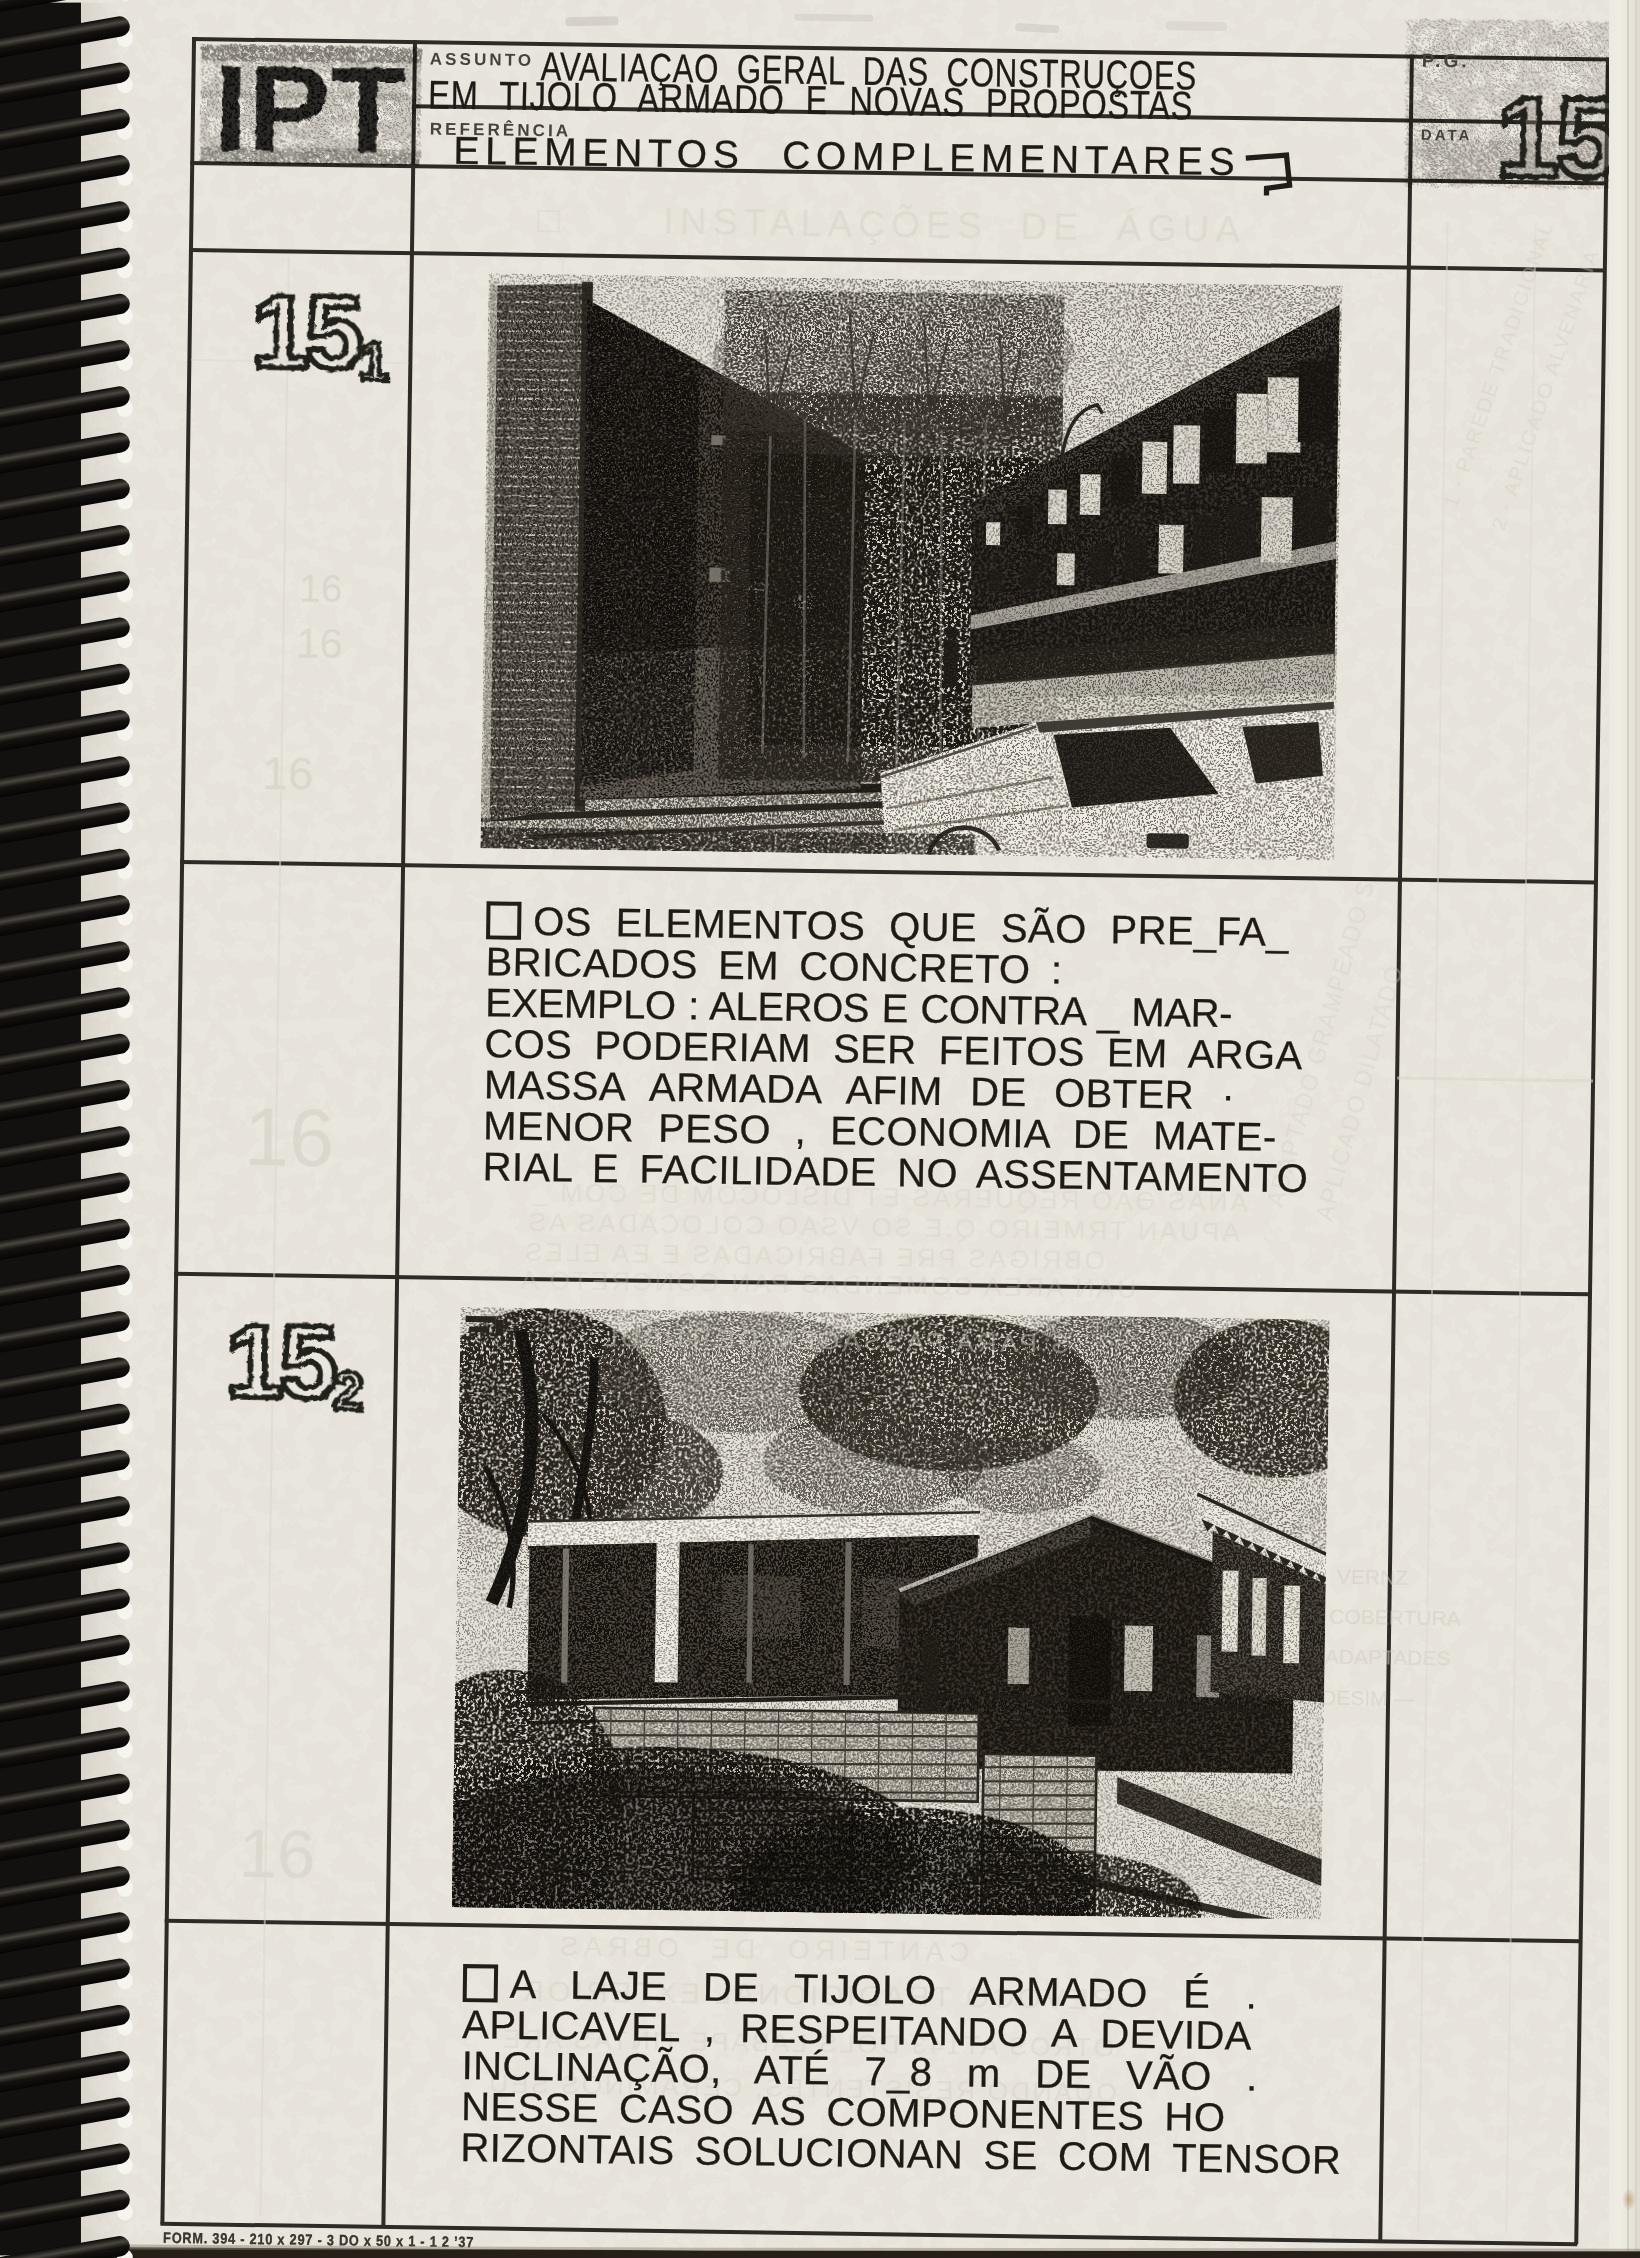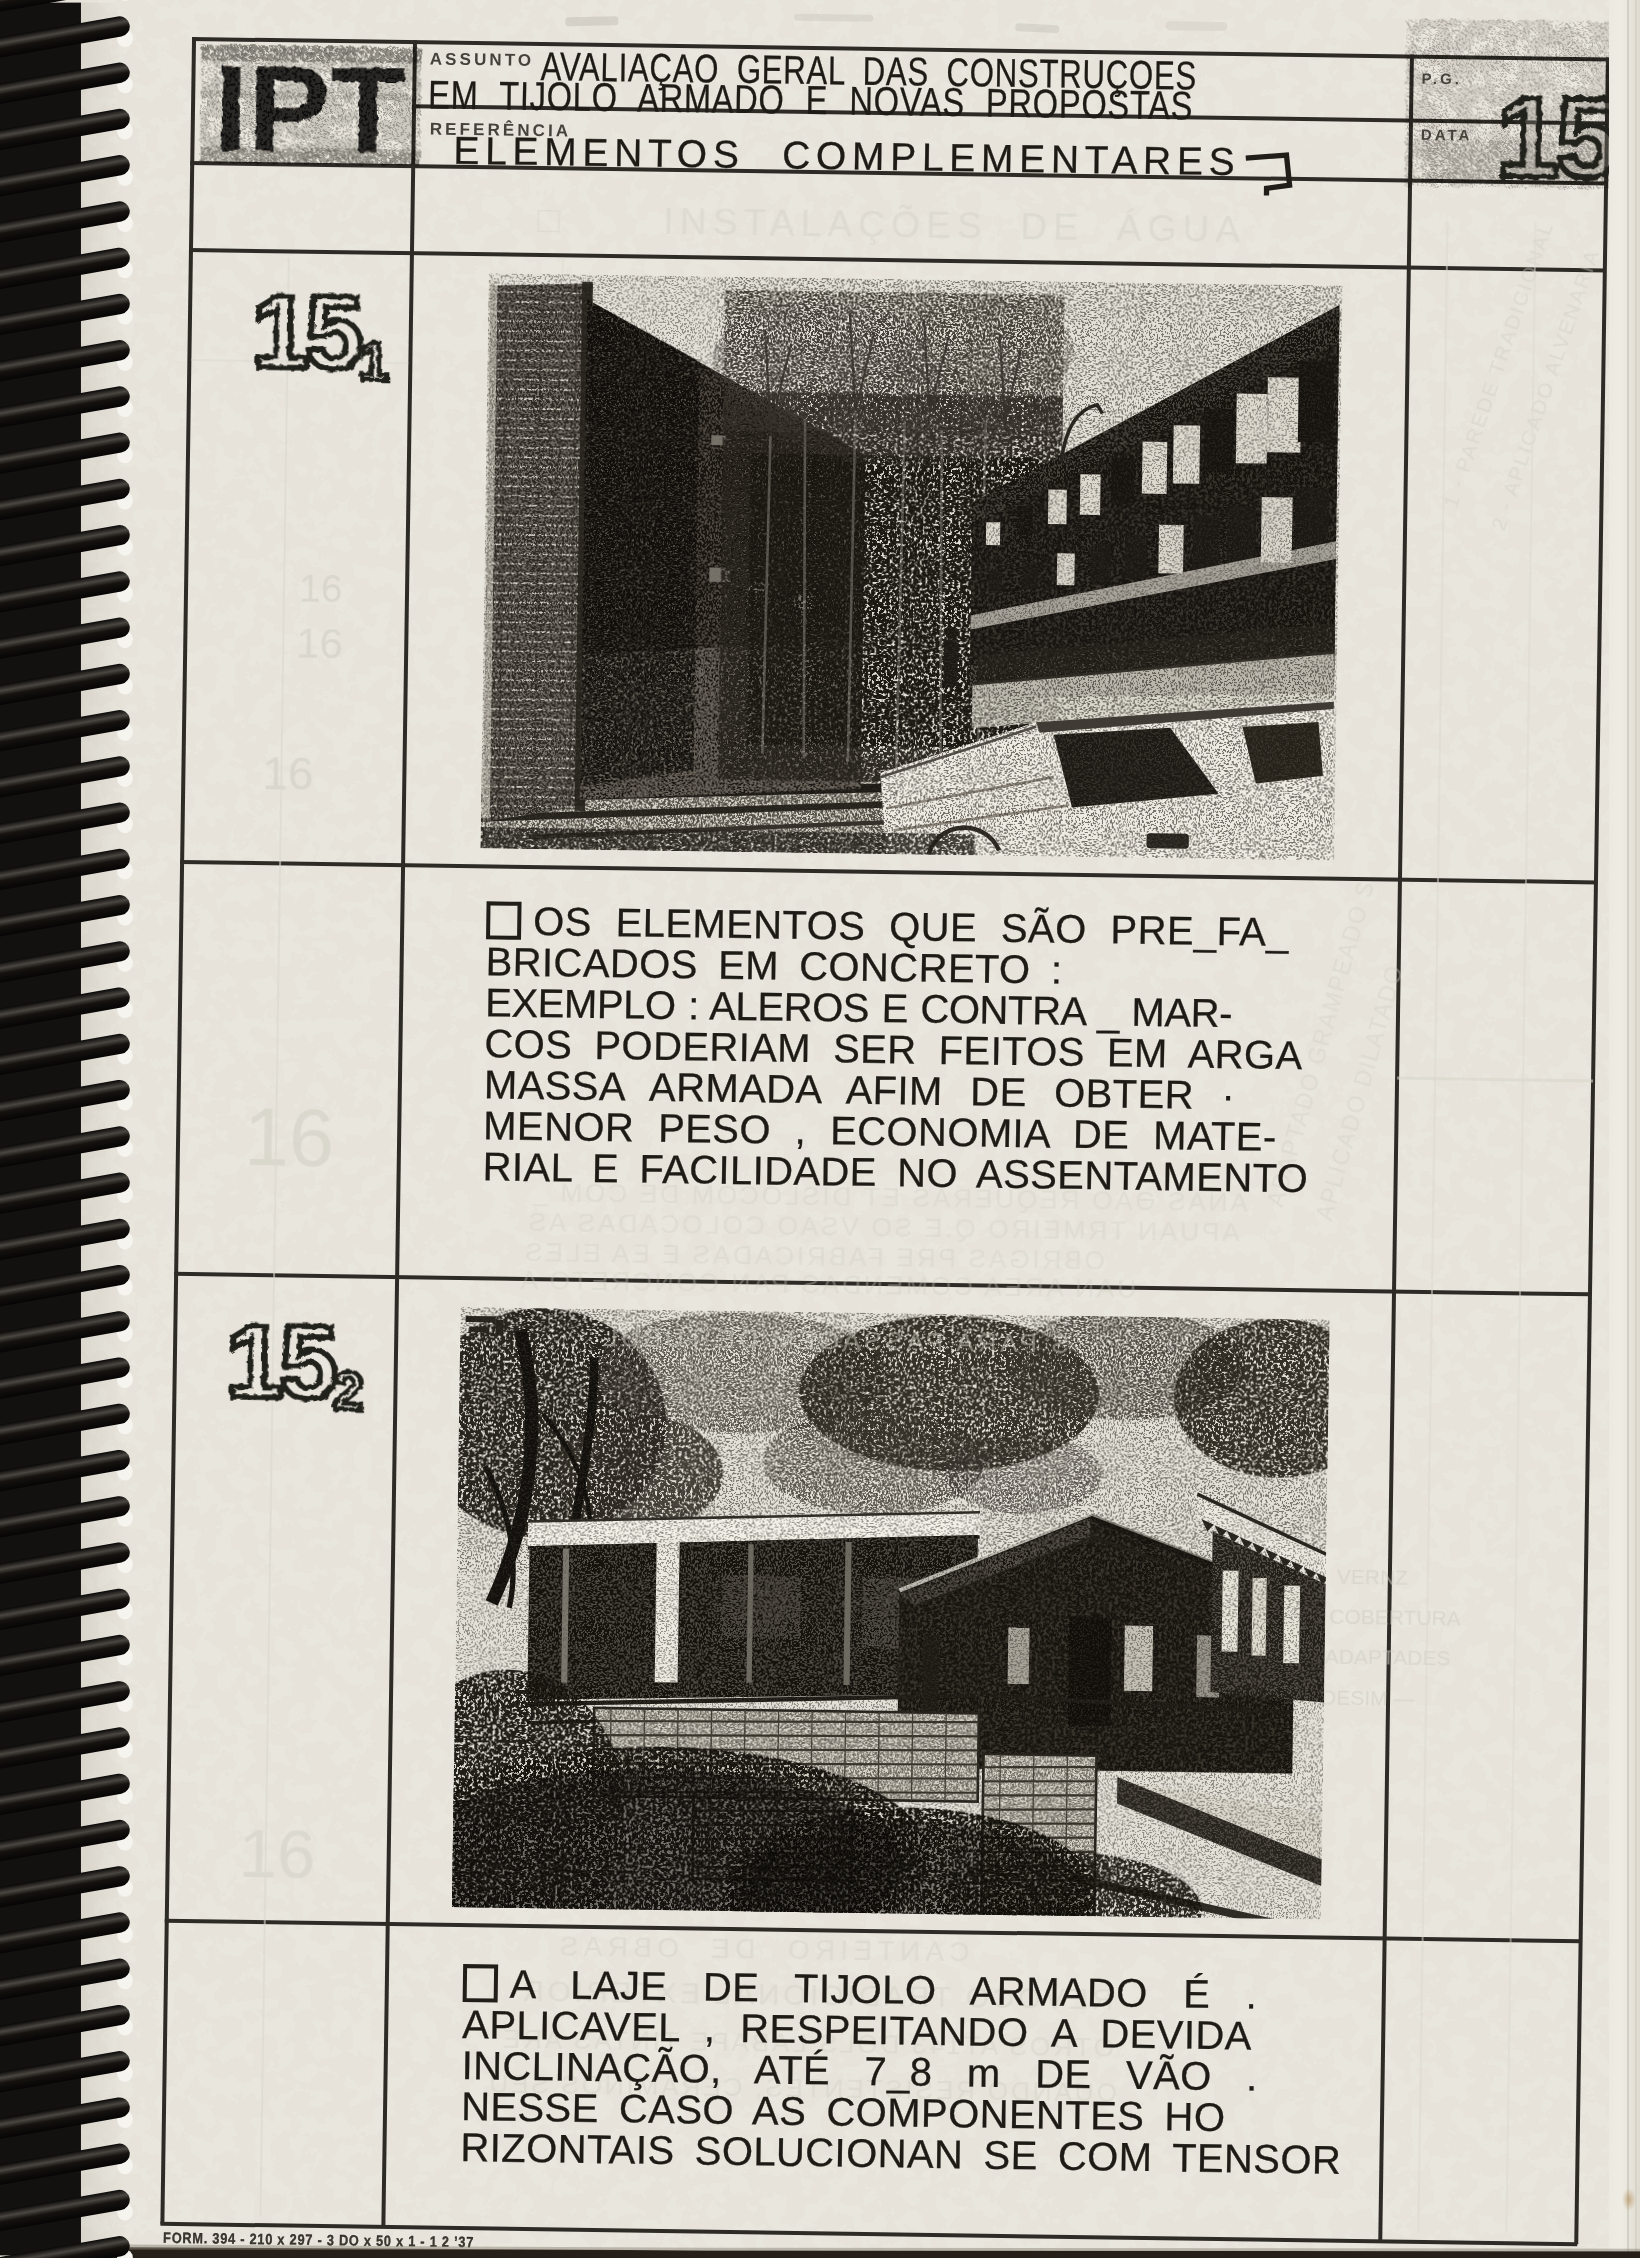--- a/index.html
+++ b/index.html
@@ -154,21 +154,21 @@
     <text x="6" y="112" font-family="'Liberation Sans',sans-serif" font-weight="bold" font-size="118" letter-spacing="-5" fill="none" stroke="#23211c" stroke-width="6.5" filter="url(#rough)">15</text>
     <text x="128" y="124" font-family="'Liberation Sans',sans-serif" font-weight="bold" font-size="60" fill="none" stroke="#23211c" stroke-width="5" filter="url(#rough)">1</text>
   </svg>
   <svg class="abs" style="left:240px;top:1297px;" width="168" height="124" viewBox="0 0 190 140">
     <text x="6" y="112" font-family="'Liberation Sans',sans-serif" font-weight="bold" font-size="118" letter-spacing="-5" fill="none" stroke="#23211c" stroke-width="6.5" filter="url(#rough)">15</text>
     <text x="128" y="124" font-family="'Liberation Sans',sans-serif" font-weight="bold" font-size="60" fill="none" stroke="#23211c" stroke-width="5" filter="url(#rough)">2</text>
   </svg>
 
   <div class="plabel" style="left:430px;top:46px;">ASSUNTO</div>
   <div class="plabel" style="left:431px;top:116px;">REFERÊNCIA</div>
-  <div class="plabel" style="left:1422px;top:52px;font-size:15px;">P.G.</div>
+  <div class="plabel" style="left:1422px;top:32px;font-size:19px;">P.G.</div>
   <div class="plabel" style="left:1422px;top:108px;font-size:15px;">DATA</div>
 
   <div class="hw" style="left:541px;top:39px;font-size:40px;letter-spacing:0.9px;word-spacing:10.6px;transform:scale(0.78,1);transform-origin:0 0;">AVALIAÇAO GERAL DAS CONSTRUÇOES</div>
   <div class="hw" style="left:429px;top:69px;font-size:40px;letter-spacing:0.9px;word-spacing:14px;transform:scale(0.815,1);transform-origin:0 0;">EM TIJOLO ARMADO E NOVAS PROPOSTAS</div>
   <div class="hw" style="left:455px;top:125px;font-size:39px;letter-spacing:5.7px;word-spacing:21px;">ELEMENTOS COMPLEMENTARES</div>
   <svg class="abs" style="left:1242px;top:134px;" width="62" height="53" viewBox="0 0 70 60">
       <path d="M6,10 L52,6 L56,40 L30,44 L30,52" fill="none" stroke="#211e19" stroke-width="6"></path>
     </svg>
 
   <svg id="ph1" class="abs" style="left:492px;top:269px;" width="854" height="575" viewBox="0 0 968 652">

